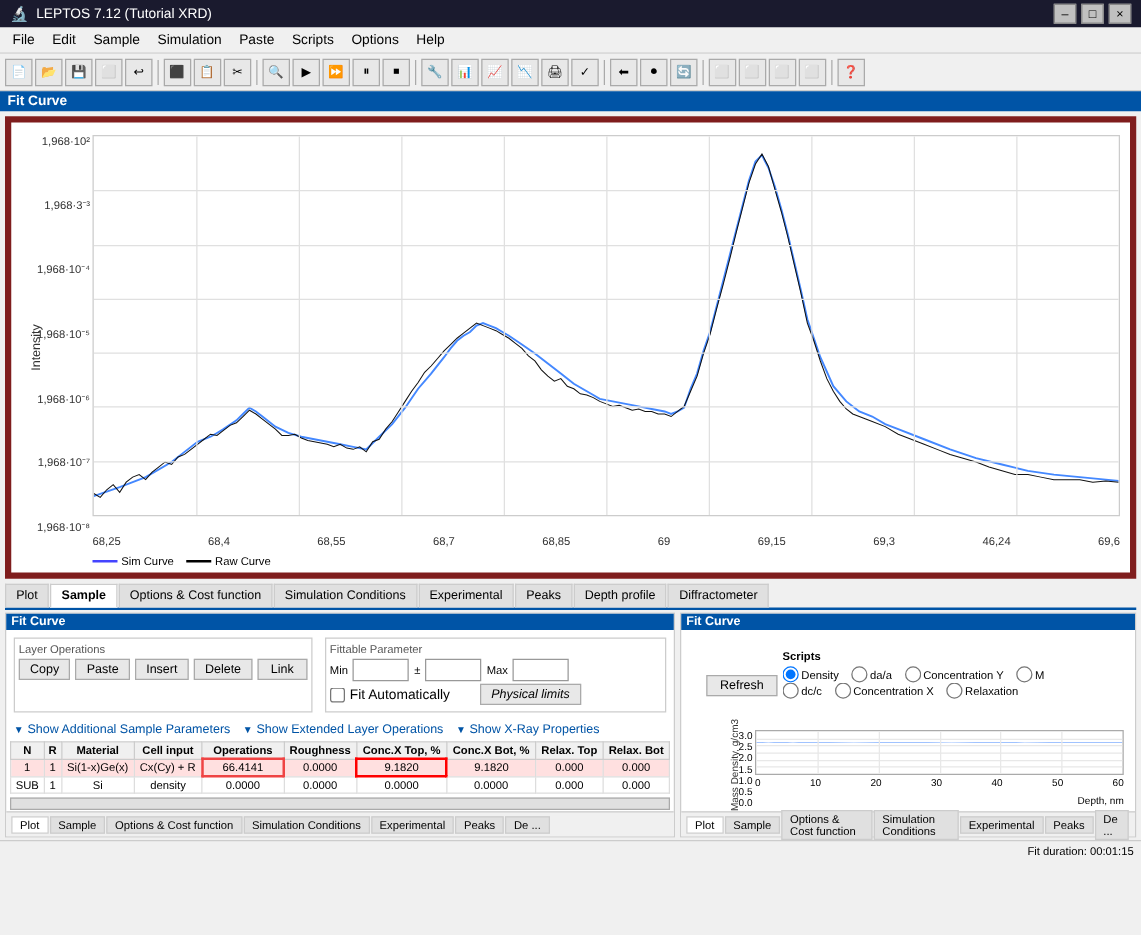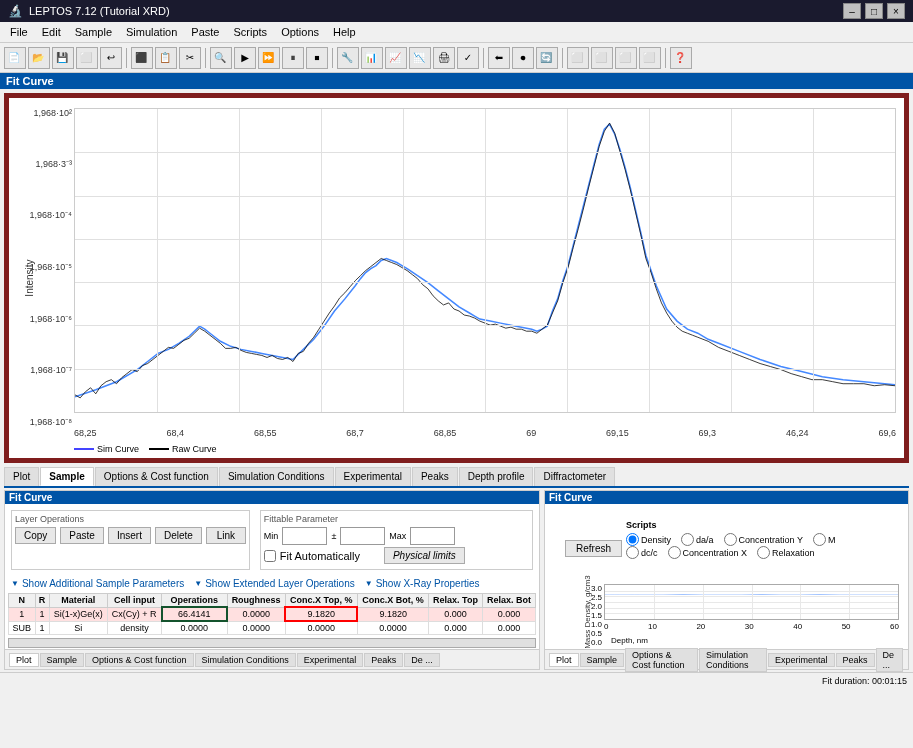--- a/index.html
+++ b/index.html
@@ -609,21 +609,21 @@
             <th>Relax. Top</th>
             <th>Relax. Bot</th>
           </tr>
         </thead>
         <tbody>
           <tr class="highlighted">
             <td>1</td>
             <td>1</td>
             <td>Si(1-x)Ge(x)</td>
             <td>Cx(Cy) + R</td>
-            <td style="background:#ffe0e0; border:2px solid #14532d;"><input type="text" value="66.4141" style="width: 55px; font-size: 9px; border: none; background: transparent; text-align: center;"></td>
+            <td style="background:#ffe0e0; border:2px solid #ef4444;"><input type="text" value="66.4141" style="width: 55px; font-size: 9px; border: none; background: transparent; text-align: center;"></td>
             <td>0.0000</td>
             <td style="background:#ffe0e0; border:2px solid red;"><input type="text" value="9.1820" style="width: 55px; font-size: 9px; border: none; background: transparent; text-align: center;"></td>
             <td>9.1820</td>
             <td>0.000</td>
             <td>0.000</td>
           </tr>
           <tr>
             <td>SUB</td>
             <td>1</td>
             <td>Si</td>
@@ -734,21 +734,21 @@
       <div style="position:absolute; left:55px; right:5px; bottom:5px; height:18px; display:flex; justify-content:space-between;">
         <span style="font-size:8px;">0</span>
         <span style="font-size:8px;">10</span>
         <span style="font-size:8px;">20</span>
         <span style="font-size:8px;">30</span>
         <span style="font-size:8px;">40</span>
         <span style="font-size:8px;">50</span>
         <span style="font-size:8px;">60</span>
       </div>
 
-      <div style="position:absolute; bottom:0; left:62px; right:5px; text-align:left; font-size:8px;">Depth, nm</div>
+      <div style="position:absolute; bottom:0; left:62px; right:5px; text-align:right; font-size:8px;">Depth, nm</div>
     </div>
 
     <div class="bottom-tab-bar">
       <div class="bottom-tab active">Plot</div>
       <div class="bottom-tab">Sample</div>
       <div class="bottom-tab">Options &amp; Cost function</div>
       <div class="bottom-tab">Simulation Conditions</div>
       <div class="bottom-tab">Experimental</div>
       <div class="bottom-tab">Peaks</div>
       <div class="bottom-tab">De ...</div>

